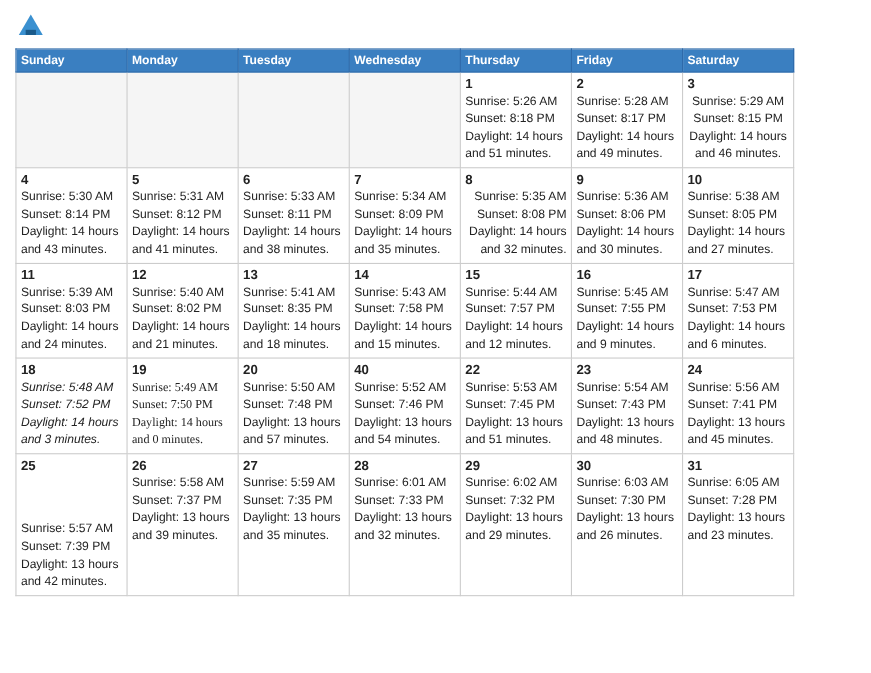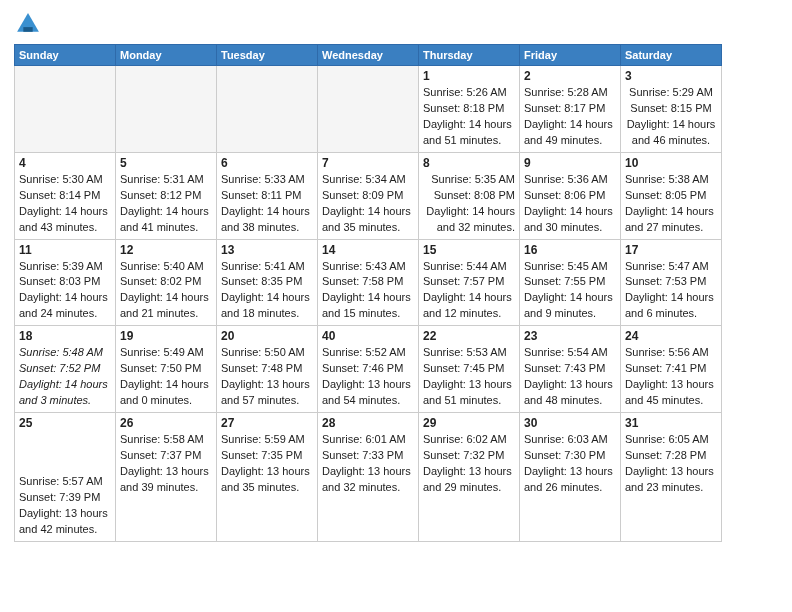--- a/index.html
+++ b/index.html
@@ -256,21 +256,21 @@
         <tr>
           <td>
             <span class="day-num">18</span>
             <div class="day-info" style="white-space: pre-line; font-style: italic;">Sunrise: 5:48 AM
 Sunset: 7:52 PM
 Daylight: 14 hours
 and 3 minutes.</div>
           </td>
           <td>
             <span class="day-num">19</span>
-            <div class="day-info" style="white-space: pre-line;">Sunrise: 5:49 AM
+            <div class="day-info" style="white-space: pre-line; font-family: Liberation Serif, serif;">Sunrise: 5:49 AM
 Sunset: 7:50 PM
 Daylight: 14 hours
 and 0 minutes.</div>
           </td>
           <td>
             <span class="day-num">20</span>
             <div class="day-info" style="white-space: pre-line;">Sunrise: 5:50 AM
 Sunset: 7:48 PM
 Daylight: 13 hours
 and 57 minutes.</div>

